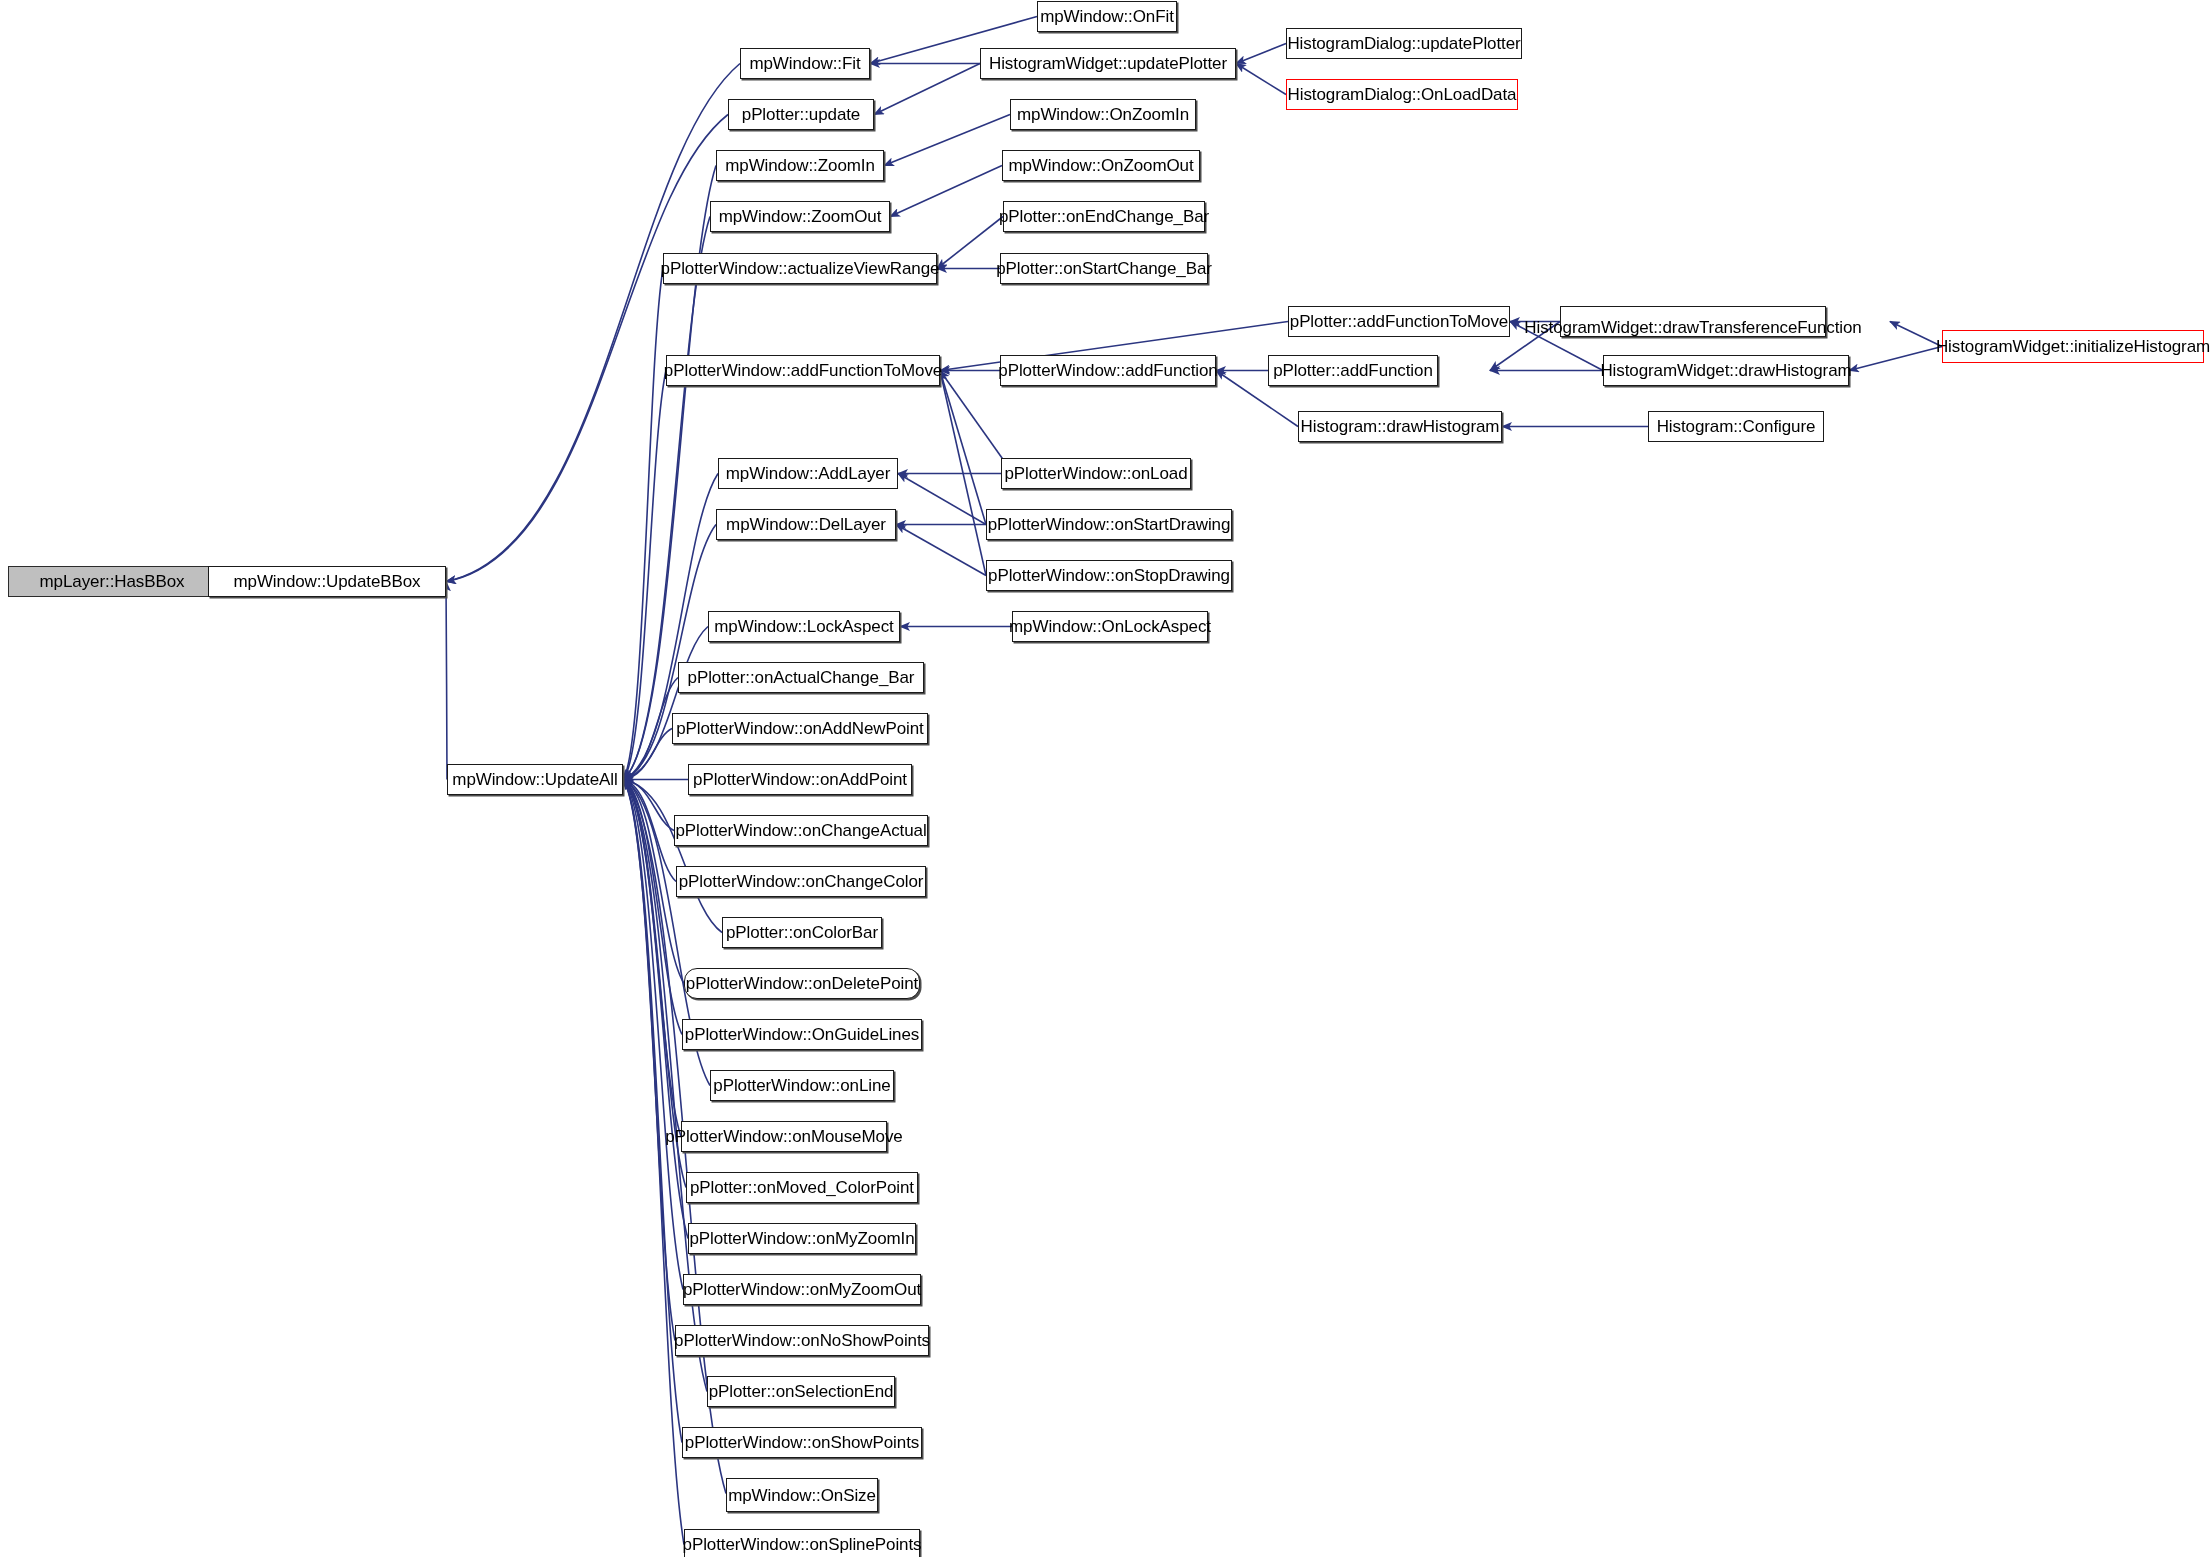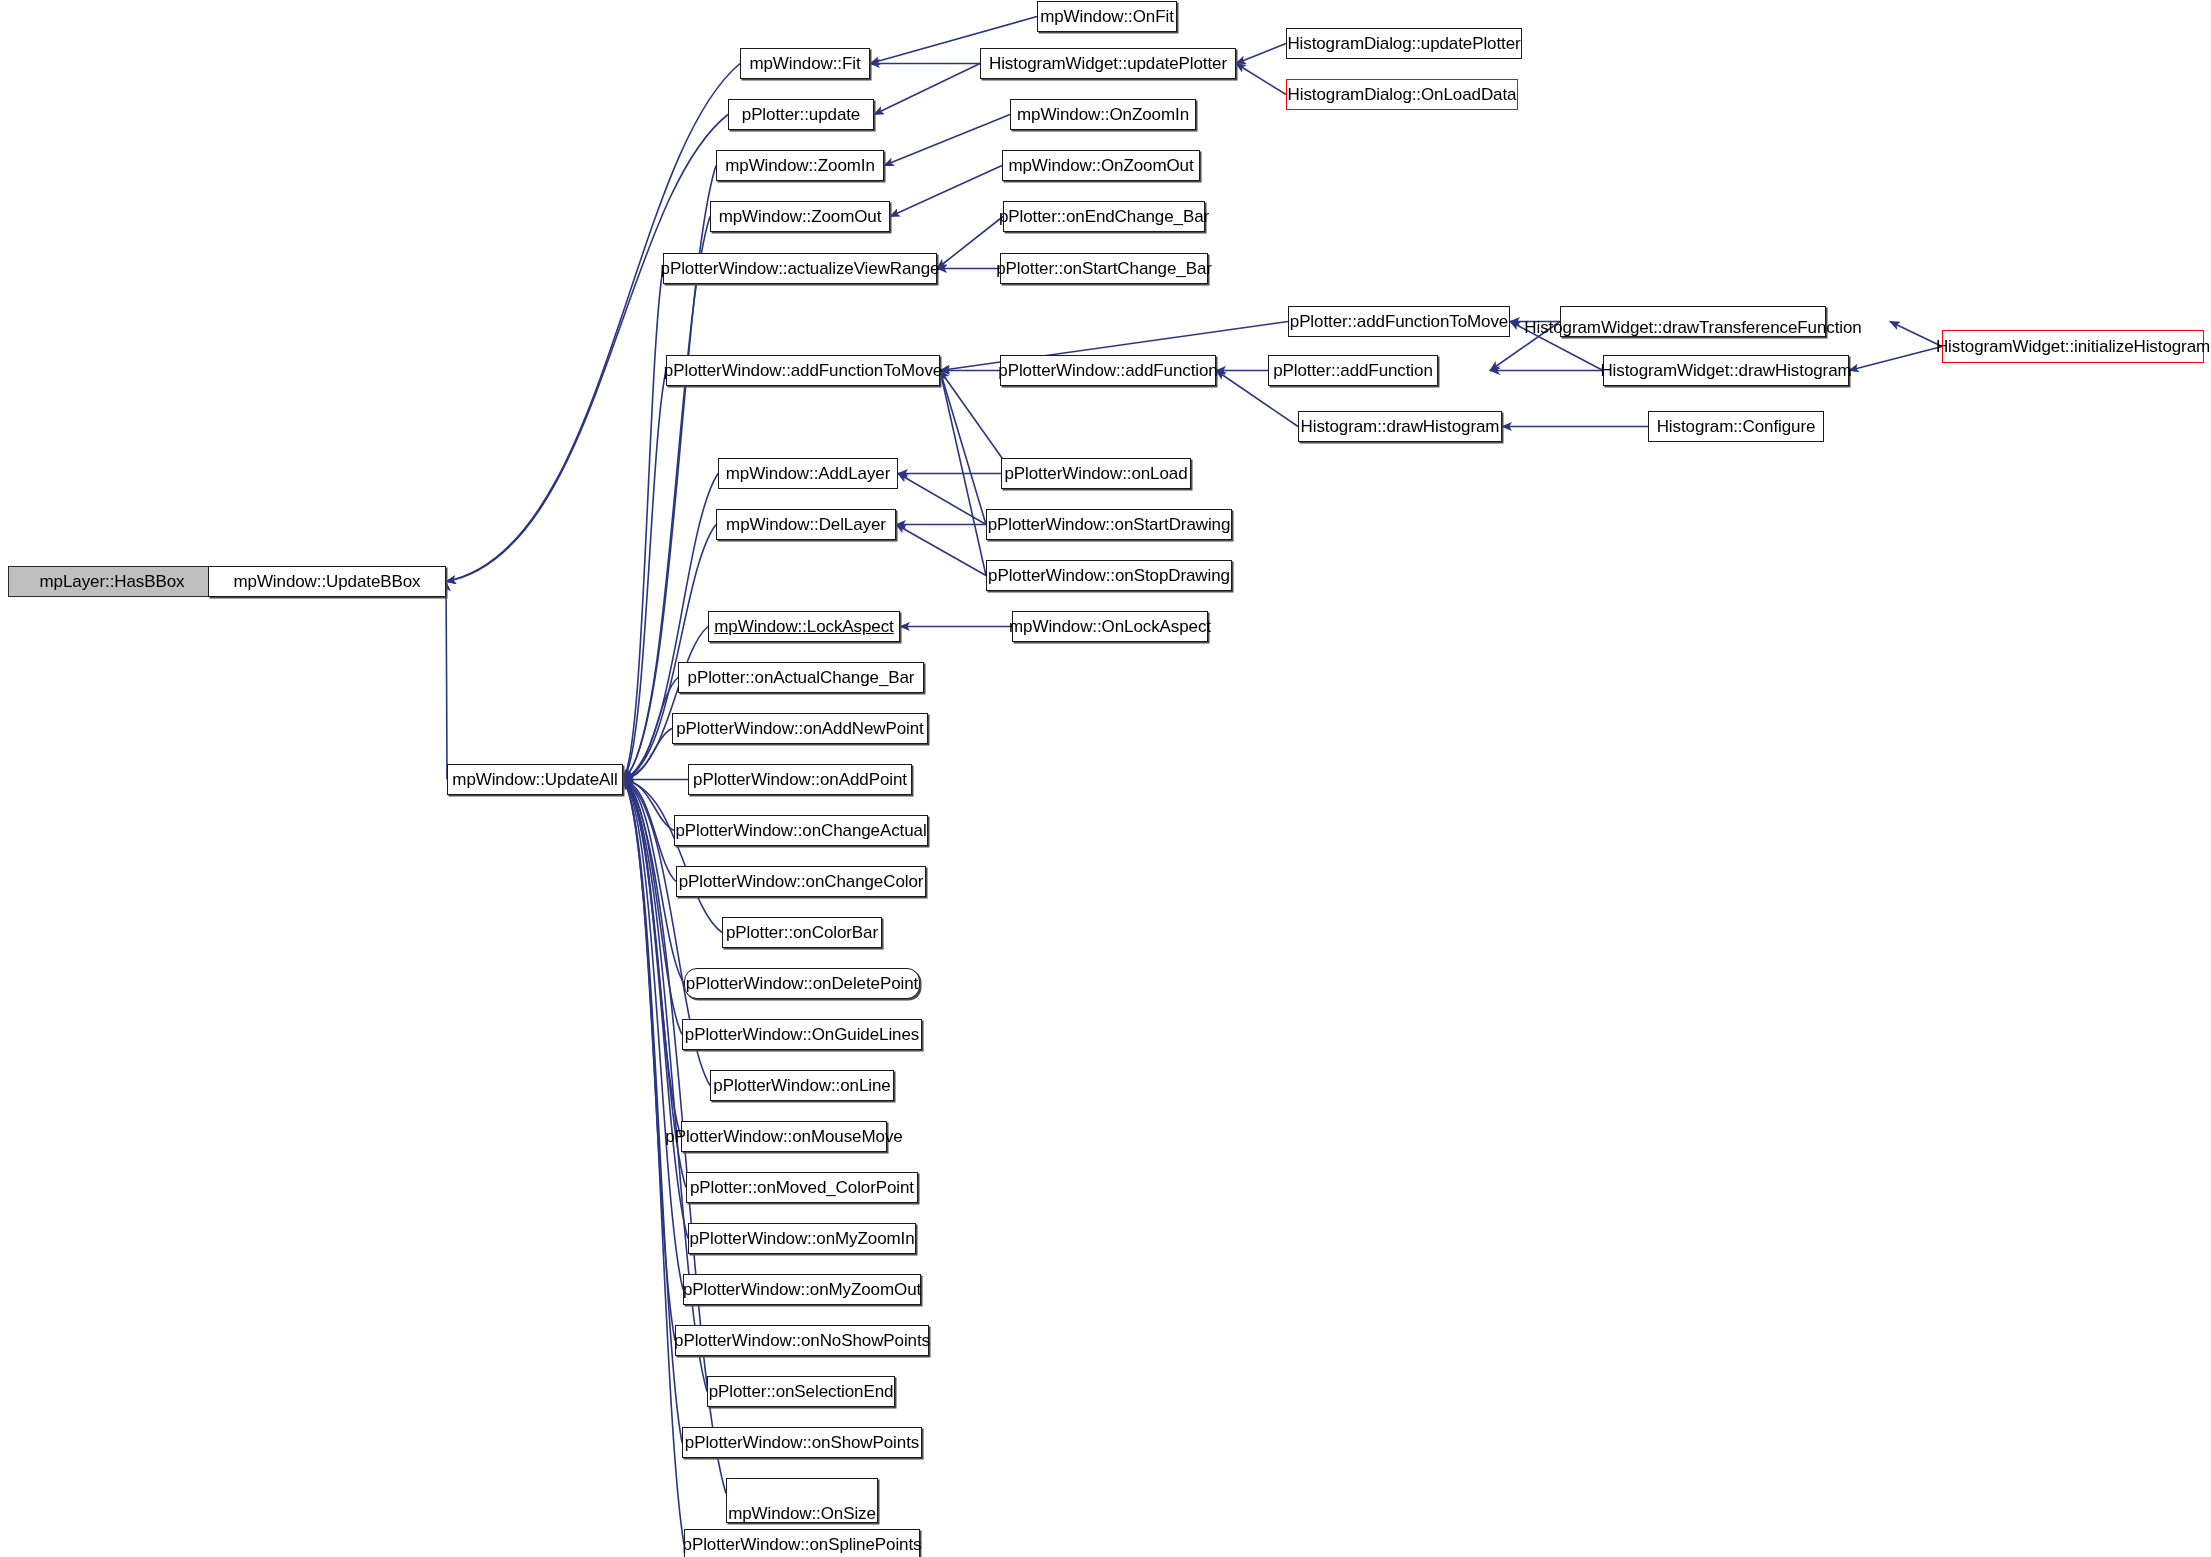--- a/index.html
+++ b/index.html
@@ -119,21 +119,21 @@
       </div>
       <div class="node shadow" style="left: 666px; top: 355px; width: 274px; height: 31px;">
         <span>pPlotterWindow::addFunctionToMove</span>
       </div>
       <div class="node" style="left: 718px; top: 458px; width: 180px; height: 31px;">
         <span>mpWindow::AddLayer</span>
       </div>
       <div class="node shadow" style="left: 716px; top: 509px; width: 180px; height: 31px;">
         <span>mpWindow::DelLayer</span>
       </div>
-      <div class="node shadow" style="left: 708px; top: 611px; width: 192px; height: 31px; text-decoration: underline;">
+      <div class="node shadow" style="left: 708px; top: 611px; width: 192px; height: 31px;">
         <span>mpWindow::LockAspect</span>
       </div>
       <div class="node shadow" style="left: 678px; top: 662px; width: 246px; height: 31px;">
         <span>pPlotter::onActualChange_Bar</span>
       </div>
       <div class="node shadow" style="left: 672px; top: 713px; width: 256px; height: 31px;">
         <span>pPlotterWindow::onAddNewPoint</span>
       </div>
       <div class="node shadow" style="left: 688px; top: 764px; width: 224px; height: 31px;">
         <span>pPlotterWindow::onAddPoint</span>
@@ -170,21 +170,21 @@
       </div>
       <div class="node shadow" style="left: 675px; top: 1325px; width: 254px; height: 31px;">
         <span>pPlotterWindow::onNoShowPoints</span>
       </div>
       <div class="node shadow" style="left: 707px; top: 1376px; width: 188px; height: 31px;">
         <span>pPlotter::onSelectionEnd</span>
       </div>
       <div class="node shadow" style="left: 682px; top: 1427px; width: 240px; height: 31px;">
         <span>pPlotterWindow::onShowPoints</span>
       </div>
-      <div class="node shadow" style="left: 726px; top: 1478px; width: 152px; height: 45px; align-items: flex-end;">
+      <div class="node shadow" style="left: 726px; top: 1478px; width: 152px; height: 34px;">
         <span>mpWindow::OnSize</span>
       </div>
       <div class="node shadow" style="left: 684px; top: 1529px; width: 236px; height: 31px;">
         <span>pPlotterWindow::onSplinePoints</span>
       </div>
       <div class="node shadow" style="left: 447px; top: 764px; width: 176px; height: 31px;">
         <span>mpWindow::UpdateAll</span>
       </div>
       <div class="node shadow" style="left: 1037px; top: 1px; width: 140px; height: 31px;">
         <span>mpWindow::OnFit</span>

